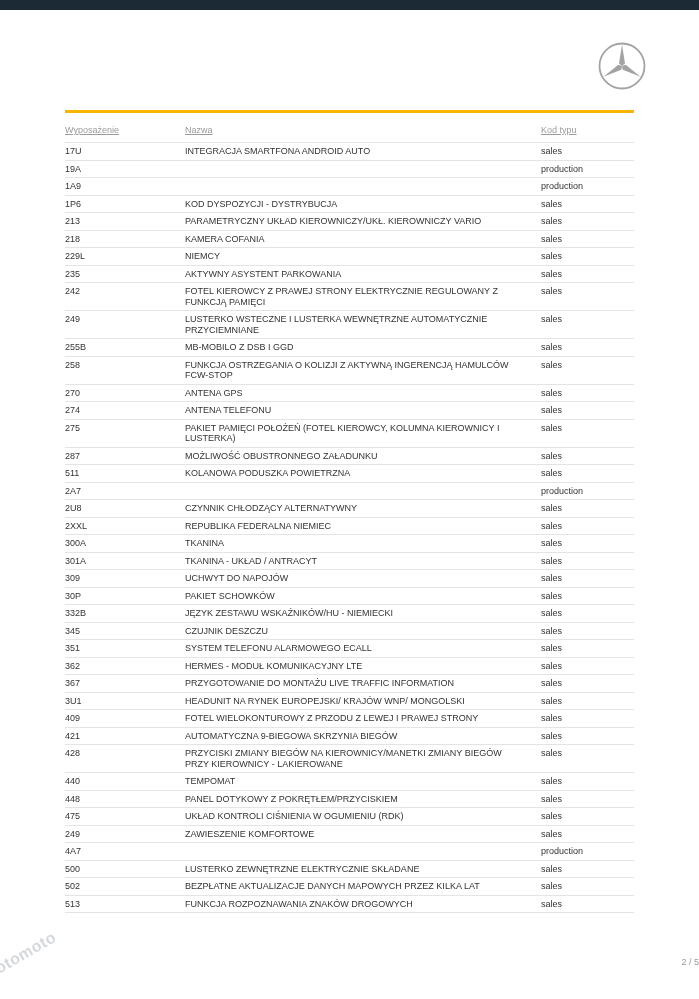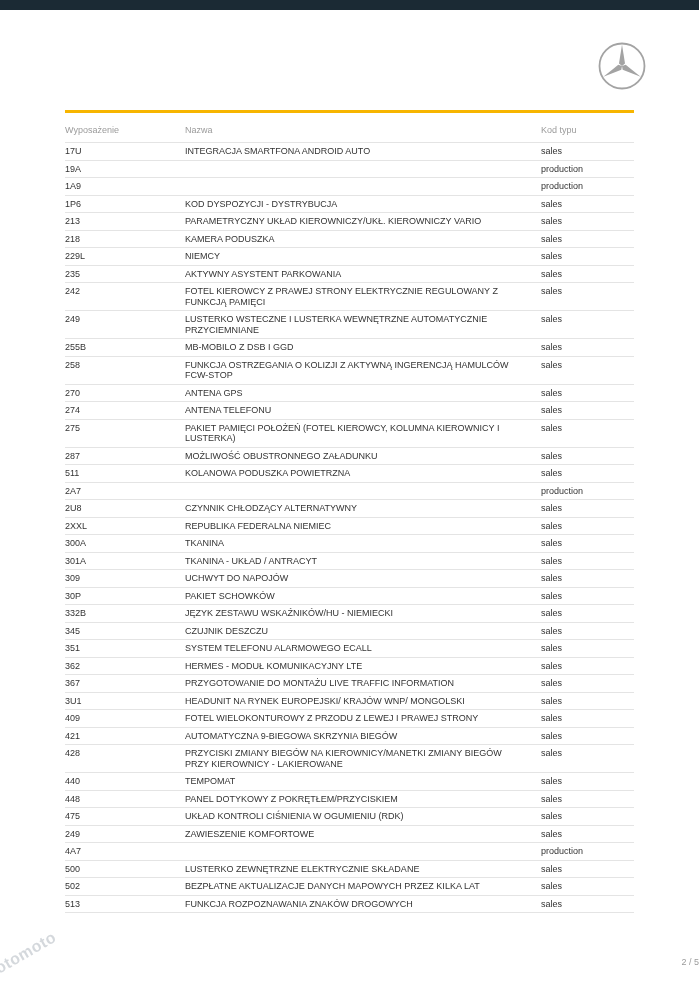--- a/index.html
+++ b/index.html
@@ -12,21 +12,21 @@
   .top-bar { position:absolute; top:0; left:0; width:100%; height:10px; background:#1b2a34; }
   .logo { position:absolute; top:41px; right:52px; width:50px; height:50px; }
   .accent-bar { position:absolute; top:110px; left:65px; width:569px; height:3px; background:#f7b500; }
 
   .equip-table {
     position:absolute; top:121px; left:65px; width:569px;
     border-collapse:collapse; table-layout:fixed;
   }
   .equip-table th {
     font-weight:400; color:#9b9b9b; font-size:9px; text-align:left;
-    padding:4px 0 7px 0; border-bottom:1px solid #e4e4e4;
+    padding:4px 0 7px 0; border-bottom:1px solid #e4e4e4;text-decoration:underline;
   }
   .equip-table td {
     font-size:9px; line-height:10.5px; color:#333333;
     padding:3px 0; border-bottom:1px solid #e4e4e4; vertical-align:top;
   }
   .col-code { width:120px; }
   .col-name { width:356px; padding-right:20px !important;margin-left:28px; }
   .col-type { width:93px; }
 
   .footer {
@@ -89,21 +89,21 @@
           <td class="col-name">KOD DYSPOZYCJI - DYSTRYBUCJA</td>
           <td class="col-type">sales</td>
         </tr>
         <tr>
           <td class="col-code">213</td>
           <td class="col-name">PARAMETRYCZNY UKŁAD KIEROWNICZY/UKŁ. KIEROWNICZY VARIO</td>
           <td class="col-type">sales</td>
         </tr>
         <tr>
           <td class="col-code">218</td>
-          <td class="col-name">KAMERA PODUSZKA</td>
+          <td class="col-name">KAMERA COFANIA</td>
           <td class="col-type">sales</td>
         </tr>
         <tr>
           <td class="col-code">229L</td>
           <td class="col-name">NIEMCY</td>
           <td class="col-type">sales</td>
         </tr>
         <tr>
           <td class="col-code">235</td>
           <td class="col-name">AKTYWNY ASYSTENT PARKOWANIA</td>

